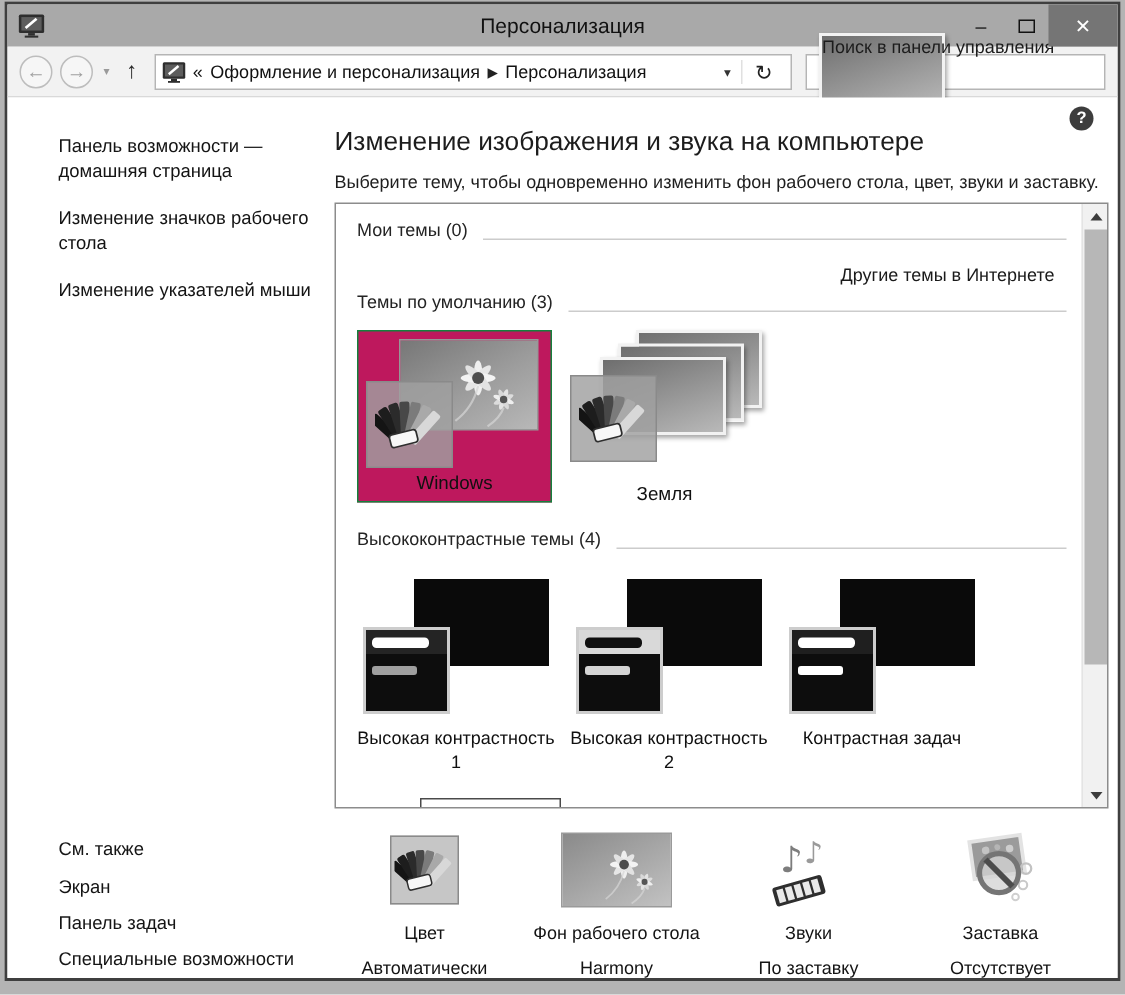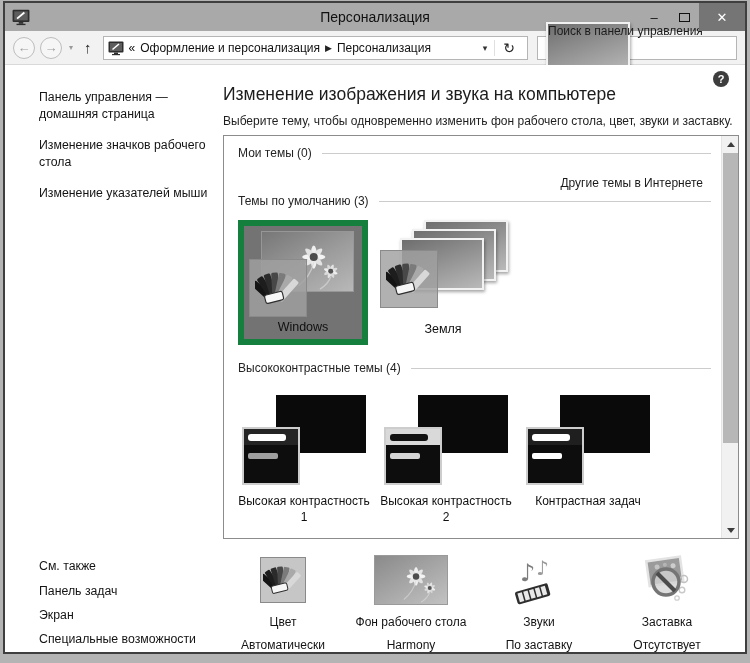--- a/index.html
+++ b/index.html
@@ -45,30 +45,30 @@
   .help-btn { position:absolute; top:6px; right:16px; width:16px; height:16px; border-radius:50%;
               background:#3d3d3d; color:#fff; font-size:11px; font-weight:bold; display:flex; align-items:center; justify-content:center; }
 
   .page-title { position:absolute; left:218px; top:19px; font-size:17.5px; color:#1c1c1c; }
   .page-sub { position:absolute; left:218px; top:49px; font-size:12px; color:#1e1e1e; }
 
   
   .panel { position:absolute; left:218px; top:70px; width:516px; height:404px; border:1px solid #8c8c8c; overflow:hidden; background:#fff; }
   .panel-inner { position:absolute; left:0; top:0; right:17px; bottom:0; padding:10px 10px 0 14px; overflow:hidden; }
 
-  .group { display:flex; align-items:center; gap:10px; }
+  .group { display:flex; align-items:flex-end; gap:10px; }
   .group .glabel { font-size:12px; color:#242424; white-space:nowrap; }
   .group .line { flex:1; height:1px; background:#ccc; }
 
   .online-link { text-align:right; font-size:12px; color:#1a1a1a; margin:16px 8px 4px 0; }
 
   .theme-row { display:flex; align-items:flex-start; gap:10px; margin-top:12px; }
 
   
-  .card-selected { width:130px; background:#737373; border:6px solid #15803d; padding:3px 3px 2px 3px; }
+  .card-selected { width:130px; background:#be185d; border:1px solid #15803d; padding:3px 3px 2px 3px; }
   .card-selected .thumb { position:relative; height:88px; }
   .photo { background:linear-gradient(150deg,#777 0%,#9d9d9d 55%,#b8b8b8 100%); border:1px solid #979797; }
   .card-selected .photo { position:absolute; right:5px; top:2px; width:93px; height:61px; }
   .swatch { background:rgba(160,160,160,.82); border:1px solid #8a8a8a; display:flex; align-items:center; justify-content:center; }
   .card-selected .swatch { position:absolute; left:2px; bottom:0; width:58px; height:58px; }
   .card-selected .clabel { text-align:center; font-size:12.5px; color:#101010; height:20px; line-height:20px; }
 
   
   .theme-stack { width:130px; }
   .stack { position:relative; height:92px; }
@@ -200,28 +200,28 @@
       <svg width="14" height="14" viewBox="0 0 14 14">
         <circle cx="6" cy="6" r="4" fill="none" stroke="#2b2b2b" stroke-width="1.6"></circle>
         <line x1="9" y1="9" x2="12.5" y2="12.5" stroke="#2b2b2b" stroke-width="1.8"></line>
       </svg>
     </div>
   </div>
 
   <div class="content">
 
     <div class="side-links">
-      <div class="side-link">Панель управления — домашняя страница</div>
+      <div class="side-link">Панель возможности — домашняя страница</div>
       <div class="side-link">Изменение значков рабочего стола</div>
       <div class="side-link">Изменение указателей мыши</div>
     </div>
     <div class="see-also">
       <div class="hdr">См. также</div>
+      <div class="itm">Экран</div>
       <div class="itm">Панель задач</div>
-      <div class="itm">Экран</div>
       <div class="itm">Специальные возможности</div>
     </div>
 
     <div class="help-btn">?</div>
 
     <div class="page-title">Изменение изображения и звука на компьютере</div>
     <div class="page-sub">Выберите тему, чтобы одновременно изменить фон рабочего стола, цвет, звуки и заставку.</div>
 
     <div class="panel">
       <div class="panel-inner">

